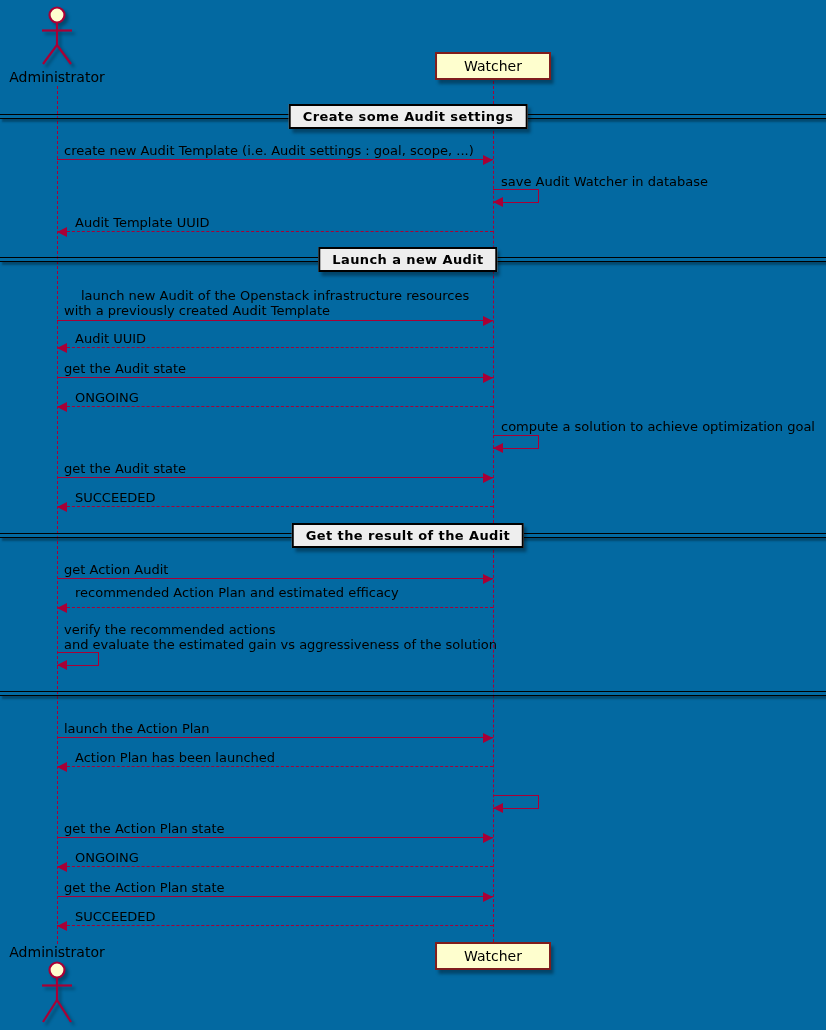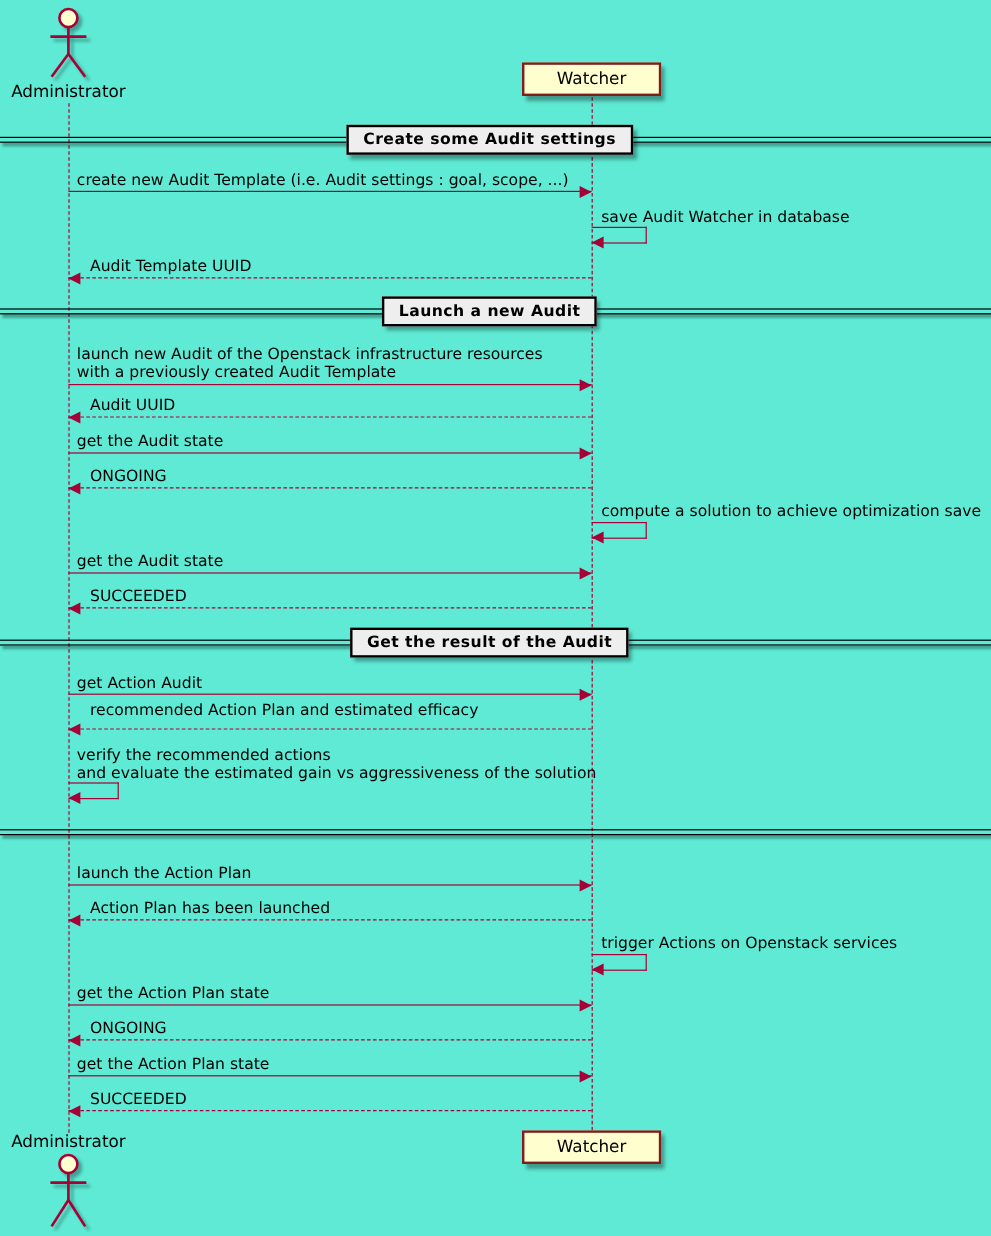--- a/index.html
+++ b/index.html
@@ -1,17 +1,17 @@
 <!DOCTYPE html>
 <html><head>
 <meta charset="utf-8">
 <style>
   html,body{margin:0;padding:0;background:#ffffff;}
   #stage{
-    position:relative;width:826px;height:1030px;background:#5eead4;overflow:hidden;
+    position:relative;width:826px;height:1030px;background:#0369a1;overflow:hidden;
     font-family:"DejaVu Sans","Liberation Sans",sans-serif;color:#000;
   }
   
   .ll{position:absolute;width:0;border-left:1px dashed #A80036;}
   
   .lbl{position:absolute;font-size:13px;line-height:15px;white-space:nowrap;}
   
   .ln{position:absolute;height:0;border-top:1px solid #A80036;}
   .ln.dsh{border-top-style:dashed;}
   
@@ -61,38 +61,38 @@
   <div class="self" style="left:493px;top:189px;width:45px"></div>
   <div class="ah-l" style="left:493px;top:197px"></div>
 
   <span class="lbl" style="left:75px;top:215px">Audit Template UUID</span>
   <div class="ln dsh" style="left:57px;top:231px;width:436px"></div>
   <div class="ah-l" style="left:57px;top:227px"></div>
 
   <div class="div-rule" style="top:257px"></div>
   <div class="div-box" style="left:408px;top:247px">Launch a new Audit</div>
 
-  <span class="lbl" style="left:64px;top:288px">launch new Audit of the Openstack infrastructure resources</span>
+  <span class="lbl" style="left:81px;top:288px">launch new Audit of the Openstack infrastructure resources</span>
   <span class="lbl" style="left:64px;top:303px">with a previously created Audit Template</span>
   <div class="ln" style="left:57px;top:320px;width:436px"></div>
   <div class="ah-r" style="left:483px;top:316px"></div>
 
   <span class="lbl" style="left:75px;top:331px">Audit UUID</span>
   <div class="ln dsh" style="left:57px;top:347px;width:436px"></div>
   <div class="ah-l" style="left:57px;top:343px"></div>
 
   <span class="lbl" style="left:64px;top:361px">get the Audit state</span>
   <div class="ln" style="left:57px;top:377px;width:436px"></div>
   <div class="ah-r" style="left:483px;top:373px"></div>
 
   <span class="lbl" style="left:75px;top:390px">ONGOING</span>
   <div class="ln dsh" style="left:57px;top:406px;width:436px"></div>
   <div class="ah-l" style="left:57px;top:402px"></div>
 
-  <span class="lbl" style="left:501px;top:419px">compute a solution to achieve optimization save</span>
+  <span class="lbl" style="left:501px;top:419px">compute a solution to achieve optimization goal</span>
   <div class="self" style="left:493px;top:435px;width:45px"></div>
   <div class="ah-l" style="left:493px;top:443px"></div>
 
   <span class="lbl" style="left:64px;top:461px">get the Audit state</span>
   <div class="ln" style="left:57px;top:477px;width:436px"></div>
   <div class="ah-r" style="left:483px;top:473px"></div>
 
   <span class="lbl" style="left:75px;top:490px">SUCCEEDED</span>
   <div class="ln dsh" style="left:57px;top:506px;width:436px"></div>
   <div class="ah-l" style="left:57px;top:502px"></div>
@@ -116,21 +116,20 @@
   <div class="div-rule" style="top:691px"></div>
 
   <span class="lbl" style="left:64px;top:721px">launch the Action Plan</span>
   <div class="ln" style="left:57px;top:737px;width:436px"></div>
   <div class="ah-r" style="left:483px;top:733px"></div>
 
   <span class="lbl" style="left:75px;top:750px">Action Plan has been launched</span>
   <div class="ln dsh" style="left:57px;top:766px;width:436px"></div>
   <div class="ah-l" style="left:57px;top:762px"></div>
 
-  <span class="lbl" style="left:501px;top:779px">trigger Actions on Openstack services</span>
   <div class="self" style="left:493px;top:795px;width:45px"></div>
   <div class="ah-l" style="left:493px;top:803px"></div>
 
   <span class="lbl" style="left:64px;top:821px">get the Action Plan state</span>
   <div class="ln" style="left:57px;top:837px;width:436px"></div>
   <div class="ah-r" style="left:483px;top:833px"></div>
 
   <span class="lbl" style="left:75px;top:850px">ONGOING</span>
   <div class="ln dsh" style="left:57px;top:866px;width:436px"></div>
   <div class="ah-l" style="left:57px;top:862px"></div>

